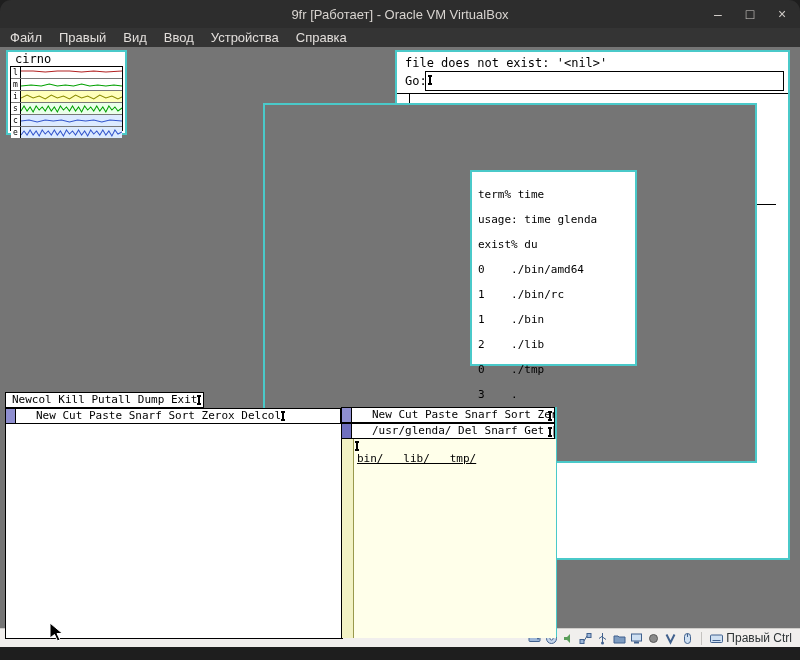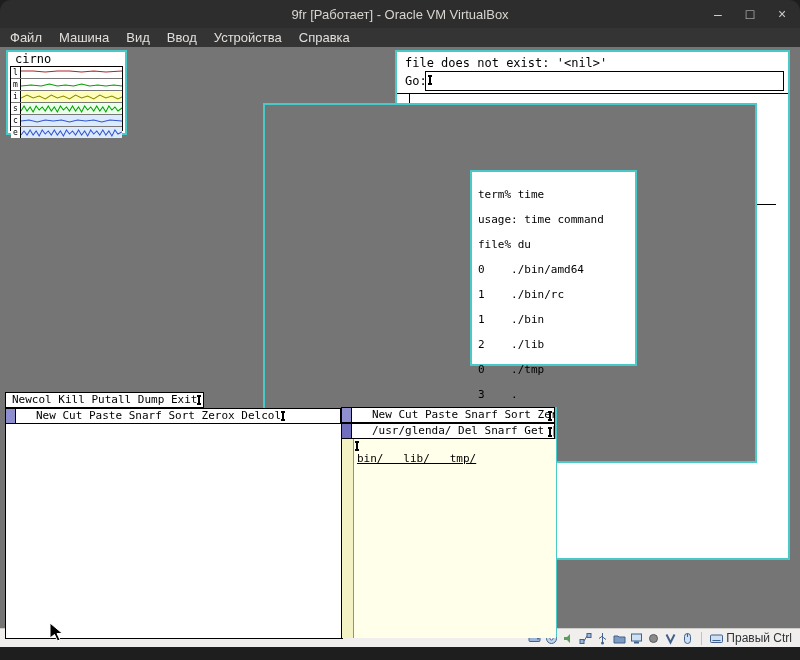--- a/index.html
+++ b/index.html
@@ -91,21 +91,21 @@
     <span>9fr [Работает] - Oracle VM VirtualBox</span>
     <span class="win-controls">
       <span>–</span>
       <span>□</span>
       <span>×</span>
     </span>
   </div>
 
   <div class="abs menubar">
     <span>Файл</span>
-    <span>Машина</span>
+    <span>Правый</span>
     <span>Вид</span>
     <span>Ввод</span>
     <span>Устройства</span>
     <span>Справка</span>
   </div>
 
   <div class="abs vmscreen">
 
     <div class="abs riowin stats mono">
       <div class="title">cirno</div>
@@ -167,22 +167,22 @@
       <div class="goinput"><span></span><span class="tick"></span></div>
       <div class="divider"></div>
       <div class="vtick"></div>
       <div class="scrollline"></div>
     </div>
 
     <div class="abs riowin shellwin"></div>
 
     <div class="abs riowin term mono">
       <div>term% time</div>
-      <div>usage: time command</div>
-      <div>file% du</div>
+      <div>usage: time glenda</div>
+      <div>exist% du</div>
       <div>0    ./bin/amd64</div>
       <div>1    ./bin/rc</div>
       <div>1    ./bin</div>
       <div>2    ./lib</div>
       <div>0    ./tmp</div>
       <div>3    .</div>
       <div><span>term% </span><span class="tick"></span></div>
     </div>
 
     <div class="abs acmeL mono">

